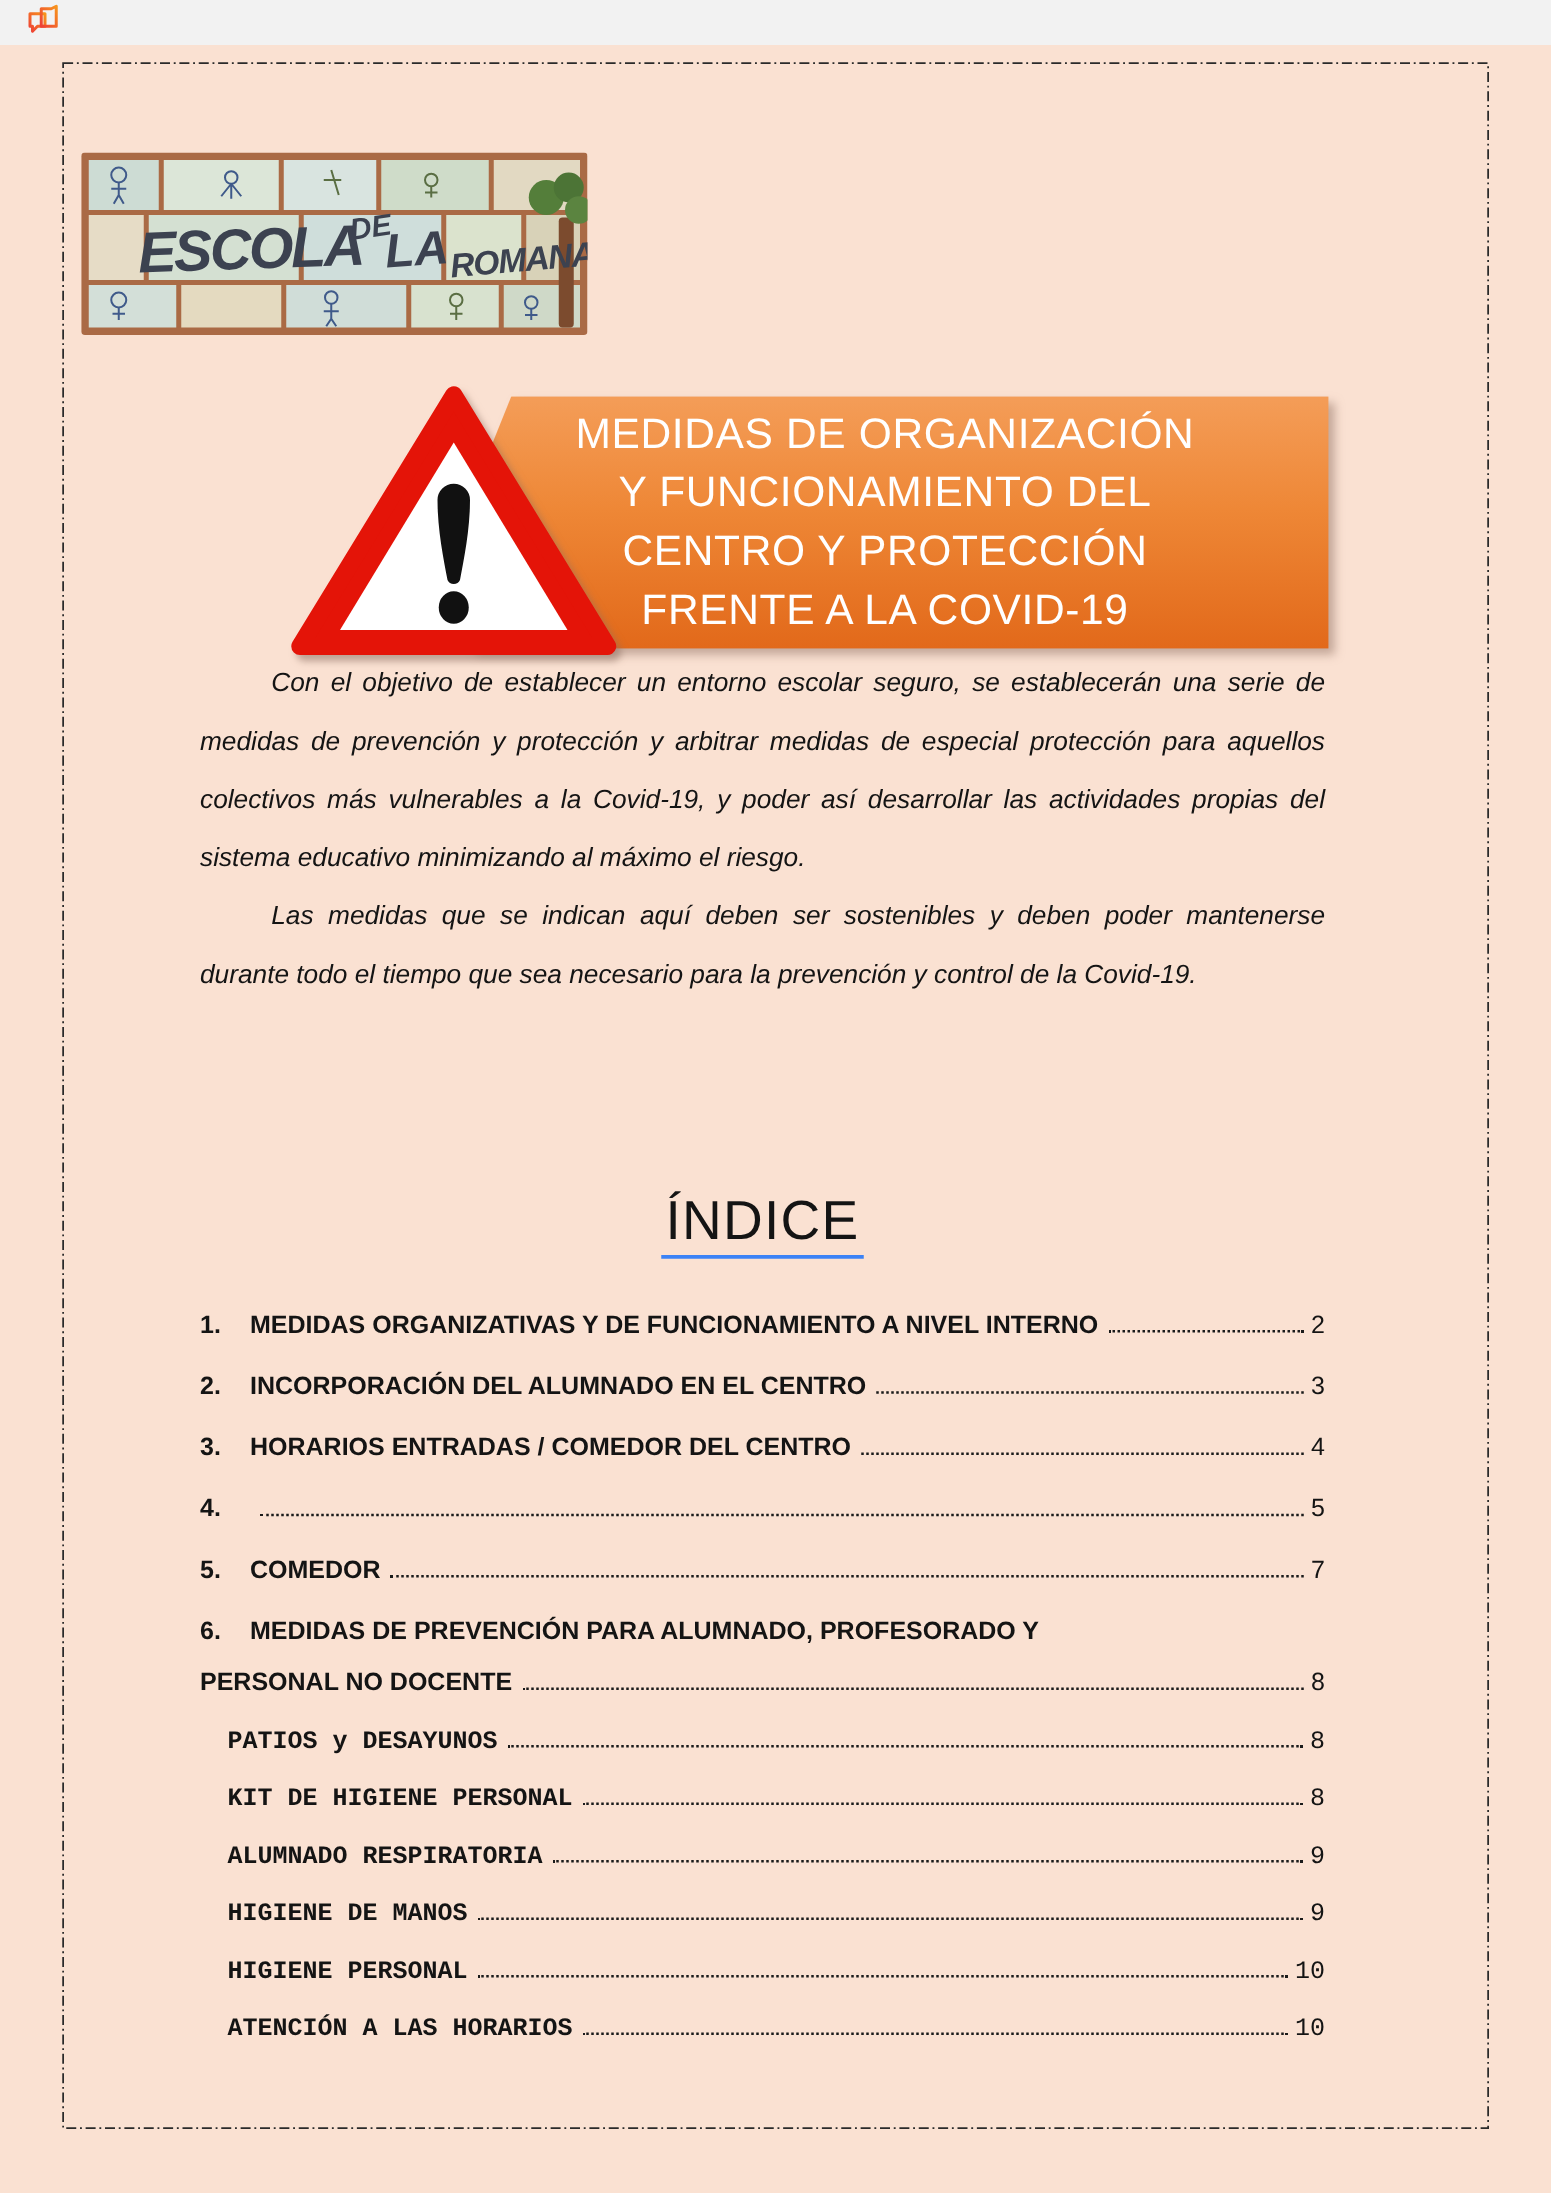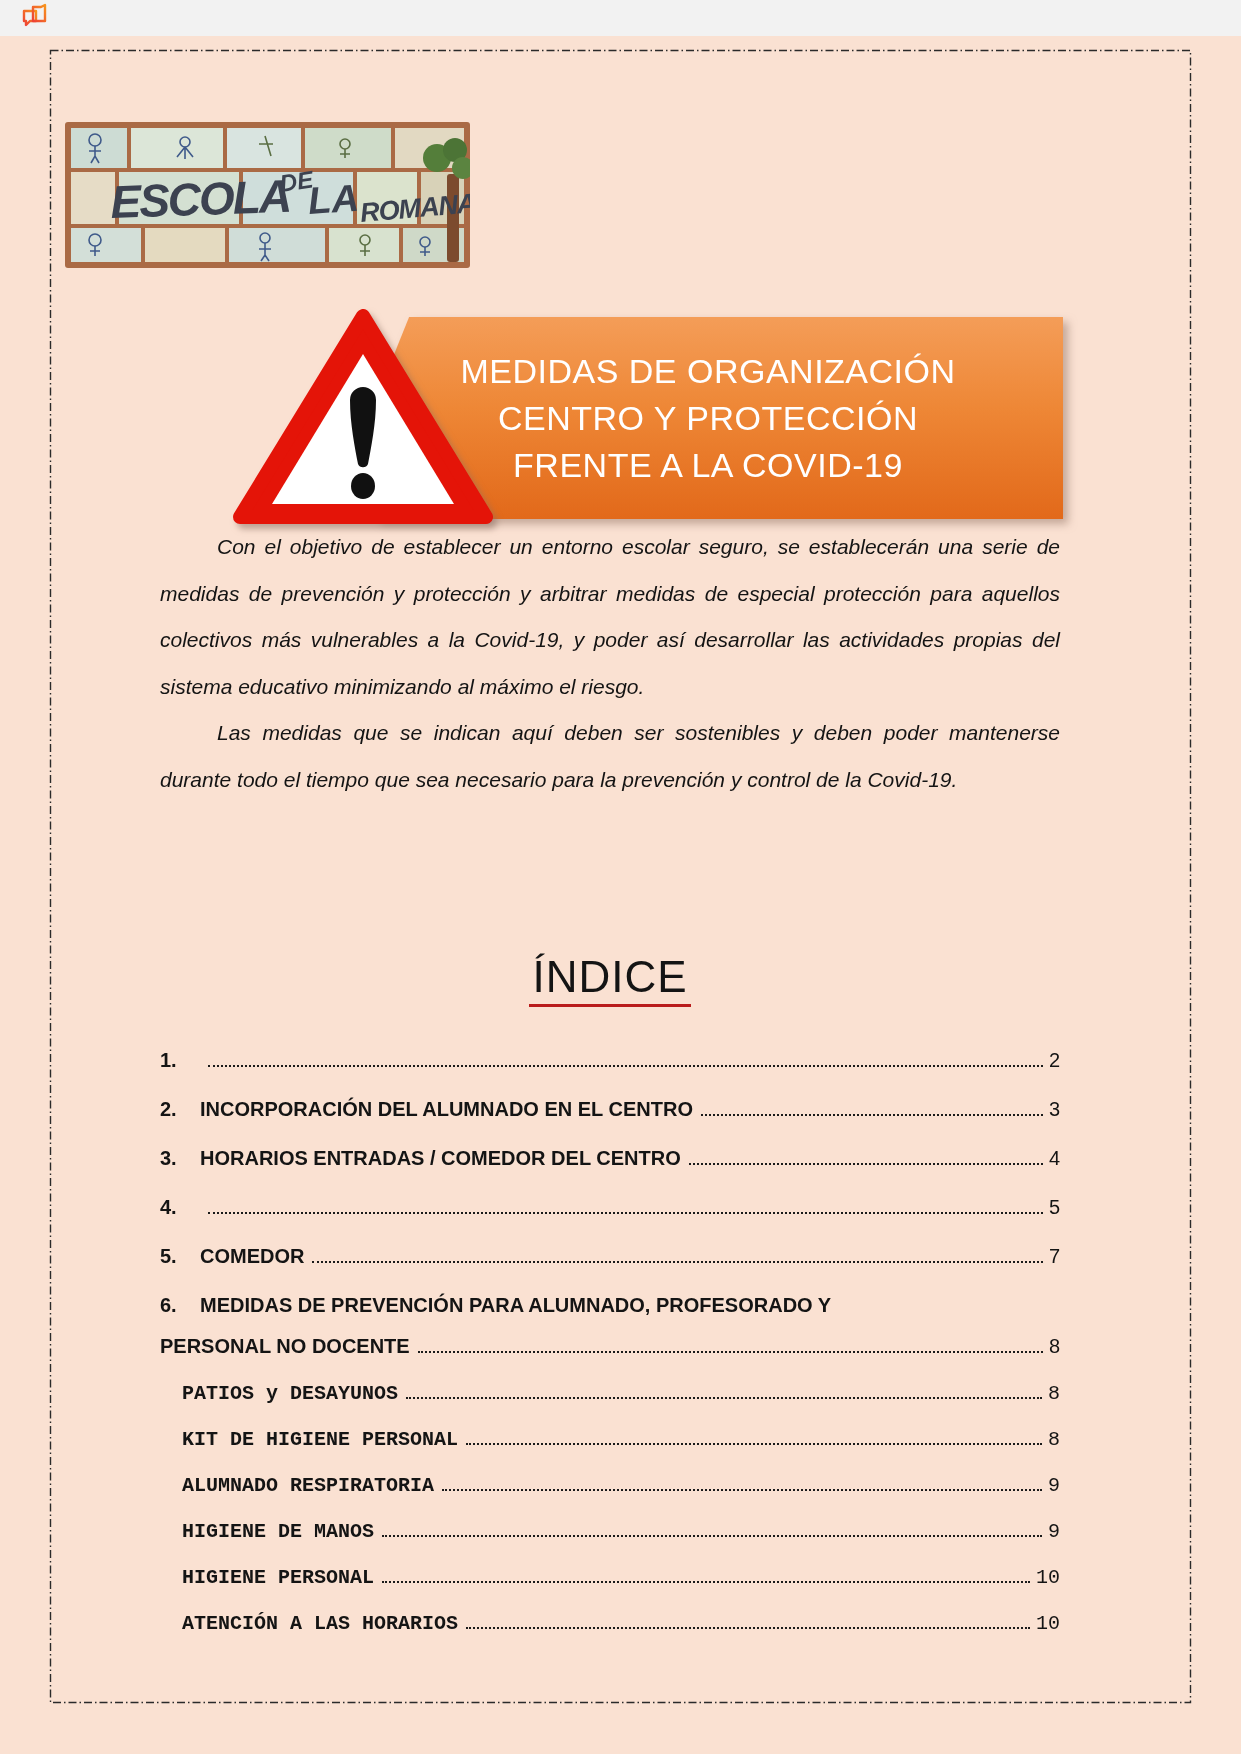--- a/index.html
+++ b/index.html
@@ -25,21 +25,21 @@
     color:#fff;font-size:34px;line-height:47px;text-align:center;letter-spacing:.5px;}
   .warning-triangle{position:absolute;left:230px;top:302px;z-index:3;
     filter:drop-shadow(4px 5px 3px rgba(141,110,96,.55));}
   
   .doc-text{position:absolute;left:160px;top:524px;width:900px;
     font-size:21px;line-height:46.5px;text-align:justify;font-style:italic;}
   .doc-text p{margin:0;text-indent:57px;}
   
   .index-title{position:absolute;left:160px;top:952px;width:900px;text-align:center;}
   .index-title span{display:inline-block;font-size:44px;letter-spacing:1px;
-    border-bottom:3px solid #b91c1c;padding:0 3px 2px 3px;}
+    border-bottom:3px solid #3b82f6;padding:0 3px 2px 3px;}
   .toc{position:absolute;left:160px;top:1042px;width:900px;font-size:20px;font-weight:bold;}
   .toc-row{display:flex;align-items:baseline;line-height:36px;margin-bottom:13px;}
   .toc-num{width:40px;flex:0 0 40px;}
   .toc-label{white-space:nowrap;}
   .leader{flex:1;border-bottom:2.5px dotted #1a1a1a;margin:0 6px 6px 8px;min-width:30px;}
   .toc-page{font-weight:normal;}
   .toc-row.cont{margin-top:-8px;}
   .toc-sub{padding-left:22px;font-family:Liberation Mono, monospace;}
   .toc-sub .toc-row{line-height:34px;margin-bottom:12px;}
 </style>
@@ -119,20 +119,21 @@
       <text x="216" y="70" font-size="24" transform="rotate(-8 216 70)">DE</text>
       <text x="244" y="92" font-size="38" transform="rotate(-4 244 92)">LA</text>
       <text x="296" y="100" font-size="27" letter-spacing="-1" transform="rotate(-5 296 100)">ROMANA</text>
     </g>
   </svg>
 </div>
 
 <div class="banner-wrap">
   <div class="banner">
     <div>MEDIDAS DE ORGANIZACIÓN</div>
+    <div>Y FUNCIONAMIENTO DEL</div>
     <div>CENTRO Y PROTECCIÓN</div>
     <div>FRENTE A LA COVID-19</div>
   </div>
 </div>
 
 <div class="warning-triangle">
   <svg width="270" height="235" viewBox="0 0 270 235">
     <path d="M133 14 L256 215 L10 215 Z" fill="#e41408" stroke="#e41408" stroke-width="14" stroke-linejoin="round"></path>
     <path d="M133 52 L224 202 L42 202 Z" fill="#ffffff"></path>
     <path d="M120 98 a13 13 0 0 1 26 0 c0 24 -5 48 -8 64 a5.5 5.5 0 0 1 -10 0 c-3 -16 -8 -40 -8 -64 z" fill="#111111"></path>
@@ -146,20 +147,21 @@
 </div>
 
 <div class="index-title">
   <span>ÍNDICE</span>
 </div>
 
 <div class="toc">
 
   <div class="toc-row">
     <span class="toc-num">1.</span>
+    <span class="toc-label">MEDIDAS ORGANIZATIVAS Y DE FUNCIONAMIENTO A NIVEL INTERNO</span>
     <span class="leader"></span>
     <span class="toc-page">2</span>
   </div>
 
   <div class="toc-row">
     <span class="toc-num">2.</span>
     <span class="toc-label">INCORPORACIÓN DEL ALUMNADO EN EL CENTRO</span>
     <span class="leader"></span>
     <span class="toc-page">3</span>
   </div>

